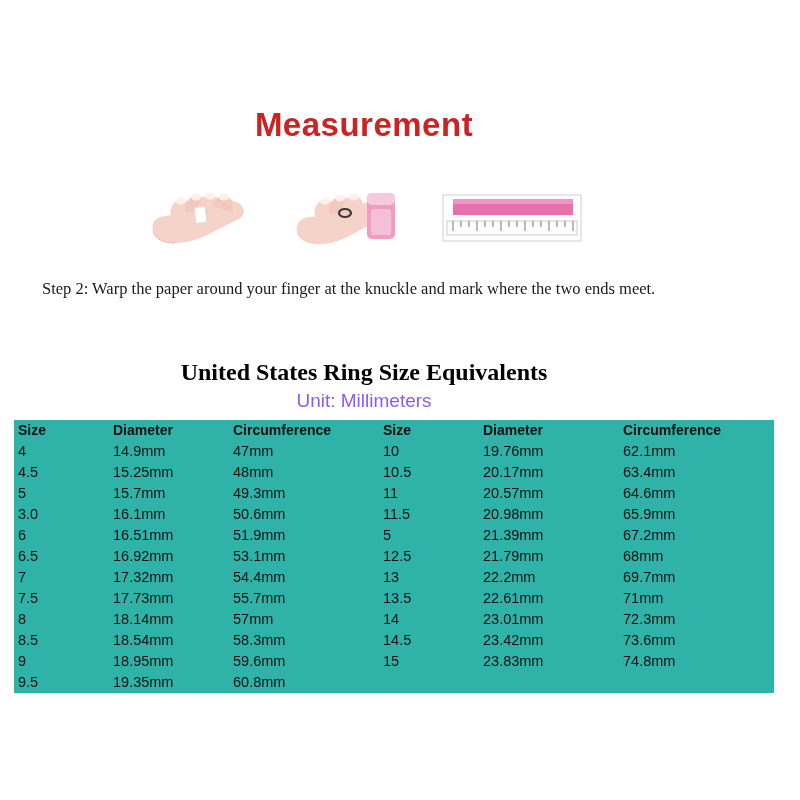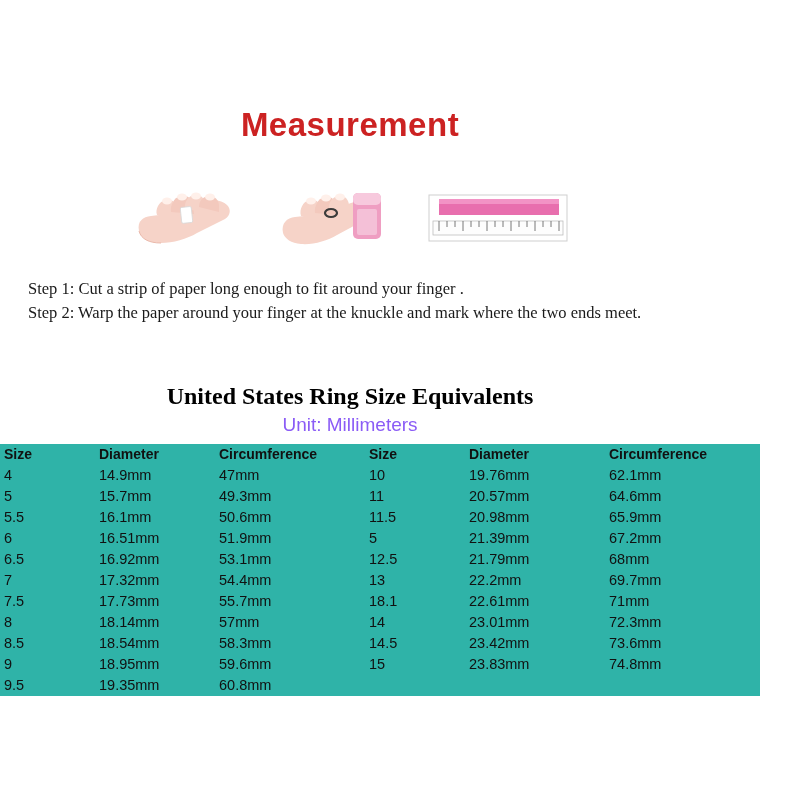--- a/index.html
+++ b/index.html
@@ -11,20 +11,21 @@
     height: 800px;
     background: #ffffff;
     font-family: "Liberation Serif", serif;
     overflow: hidden;
     position: relative;
   }
   .page {
     position: relative;
     width: 700px;
     height: 800px;
+    margin-left: 14px;
   }
   .title {
     text-align: center;
     color: #cc2222;
     font-family: "Liberation Sans", sans-serif;
     font-weight: bold;
     font-size: 33px;
     letter-spacing: 0.5px;
     margin: 0;
     padding-top: 108px;
@@ -179,21 +180,20 @@
             <line x1="128" y1="34" x2="128" y2="40"></line>
             <line x1="136" y1="34" x2="136" y2="44"></line>
           </g>
         </g>
       </svg>
     </div>
 
   </div>
 
   <div class="steps">
-    <div>Step 1: Cut a strip of paper long enough to fit around your finger .</div>
     <div>Step 2: Warp the paper around your finger at the knuckle and mark where the two ends meet.</div>
   </div>
 
   <div class="table-title">United States Ring Size Equivalents</div>
   <div class="table-unit">Unit: Millimeters</div>
 
   <table class="sizes">
     <colgroup>
       <col class="c1">
         <col class="c2">
@@ -215,29 +215,37 @@
     <tbody>
       <tr>
         <td>4</td>
         <td>14.9mm</td>
         <td>47mm</td>
         <td>10</td>
         <td>19.76mm</td>
         <td>62.1mm</td>
       </tr>
       <tr>
+        <td>4.5</td>
+        <td>15.25mm</td>
+        <td>48mm</td>
+        <td>10.5</td>
+        <td>20.17mm</td>
+        <td>63.4mm</td>
+      </tr>
+      <tr>
         <td>5</td>
         <td>15.7mm</td>
         <td>49.3mm</td>
         <td>11</td>
         <td>20.57mm</td>
         <td>64.6mm</td>
       </tr>
       <tr>
-        <td>5.5</td>
+        <td>3.0</td>
         <td>16.1mm</td>
         <td>50.6mm</td>
         <td>11.5</td>
         <td>20.98mm</td>
         <td>65.9mm</td>
       </tr>
       <tr>
         <td>6</td>
         <td>16.51mm</td>
         <td>51.9mm</td>
@@ -258,21 +266,21 @@
         <td>17.32mm</td>
         <td>54.4mm</td>
         <td>13</td>
         <td>22.2mm</td>
         <td>69.7mm</td>
       </tr>
       <tr>
         <td>7.5</td>
         <td>17.73mm</td>
         <td>55.7mm</td>
-        <td>18.1</td>
+        <td>13.5</td>
         <td>22.61mm</td>
         <td>71mm</td>
       </tr>
       <tr>
         <td>8</td>
         <td>18.14mm</td>
         <td>57mm</td>
         <td>14</td>
         <td>23.01mm</td>
         <td>72.3mm</td>

